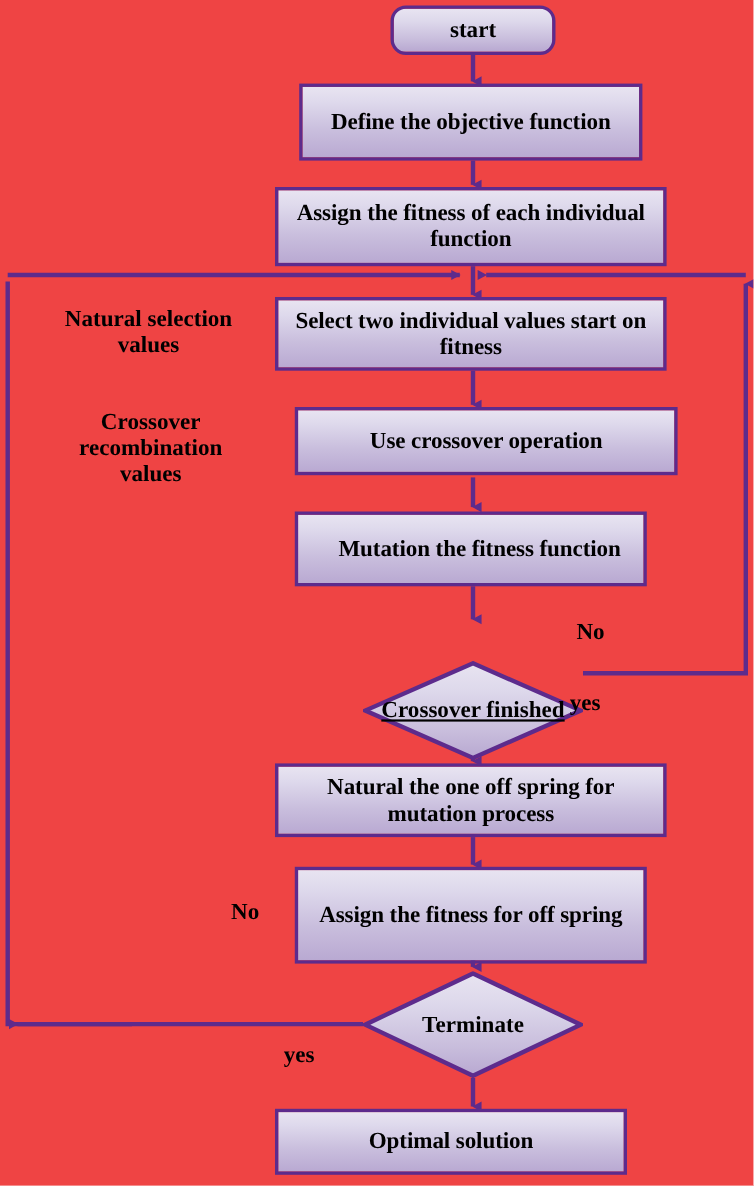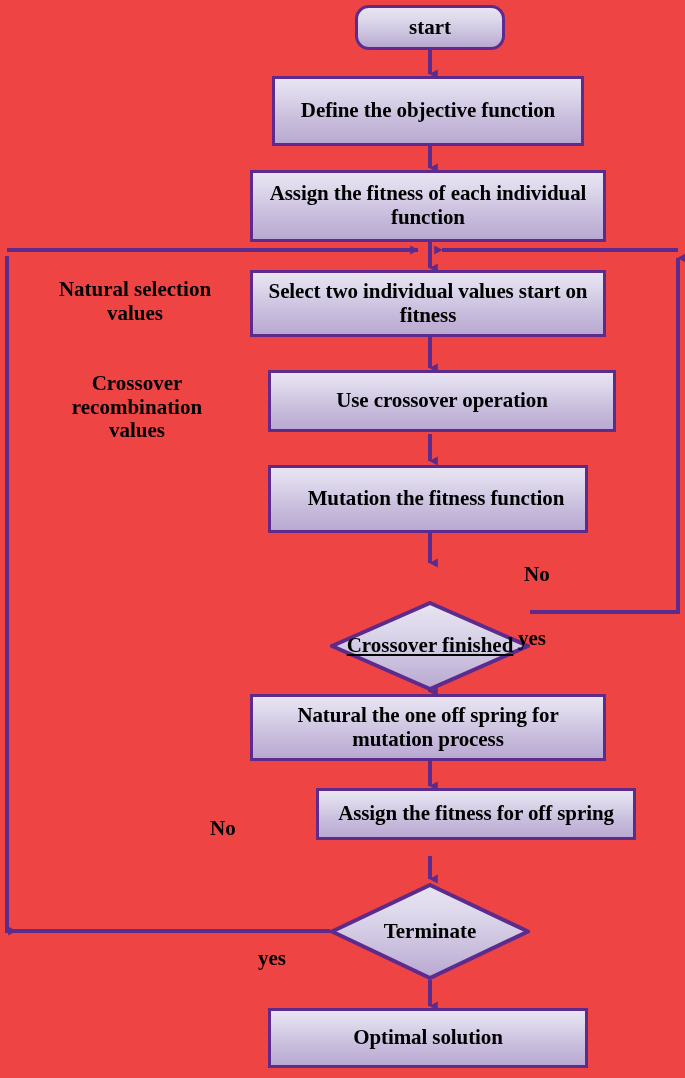--- a/index.html
+++ b/index.html
@@ -179,40 +179,40 @@
       </defs>
       <polygon points="100,2 198,45 100,88 2,45" fill="url(#dec-grad-1)" stroke="#5d2b8c" stroke-width="4"></polygon>
     </svg>
     <span class="dec-label">Crossover finished</span>
   </div>
 
   <div class="node node-process" style="left:250px; top:694px; width:356px; height:67px;">
     <span>Natural the one off spring for mutation process</span>
   </div>
 
-  <div class="node node-process" style="left:268px; top:788px; width:320px; height:52px;margin-left:48px;">
+  <div class="node node-process" style="left:268px; top:788px; width:320px; height:88px;">
     <span>Assign the fitness for off spring</span>
   </div>
 
   <div class="node node-decision" style="left:330px; top:883px; width:200px; height:97px;">
     <svg viewBox="0 0 200 97" preserveAspectRatio="none">
       <defs>
         <linearGradient id="dec-grad-2" x1="0" y1="0" x2="0" y2="1">
           <stop offset="0%" stop-color="#e8e4f1"></stop>
           <stop offset="30%" stop-color="#ddd8eb"></stop>
           <stop offset="72%" stop-color="#c8bddc"></stop>
           <stop offset="100%" stop-color="#b8a8d1"></stop>
         </linearGradient>
       </defs>
       <polygon points="100,2 198,48.5 100,95 2,48.5" fill="url(#dec-grad-2)" stroke="#5d2b8c" stroke-width="4"></polygon>
     </svg>
     <span class="dec-label">Terminate</span>
   </div>
 
-  <div class="node node-process" style="left:268px; top:1008px; width:320px; height:60px;">
+  <div class="node node-process" style="left:250px; top:1008px; width:320px; height:60px;">
     <span>Optimal solution</span>
   </div>
 
   <div class="edge-label" style="left:524px; top:562px;">No</div>
 
   <div class="edge-label" style="left:518px; top:626px;">yes</div>
 
   <div class="edge-label" style="left:210px; top:816px;">No</div>
 
   <div class="edge-label" style="left:258px; top:946px;">yes</div>

